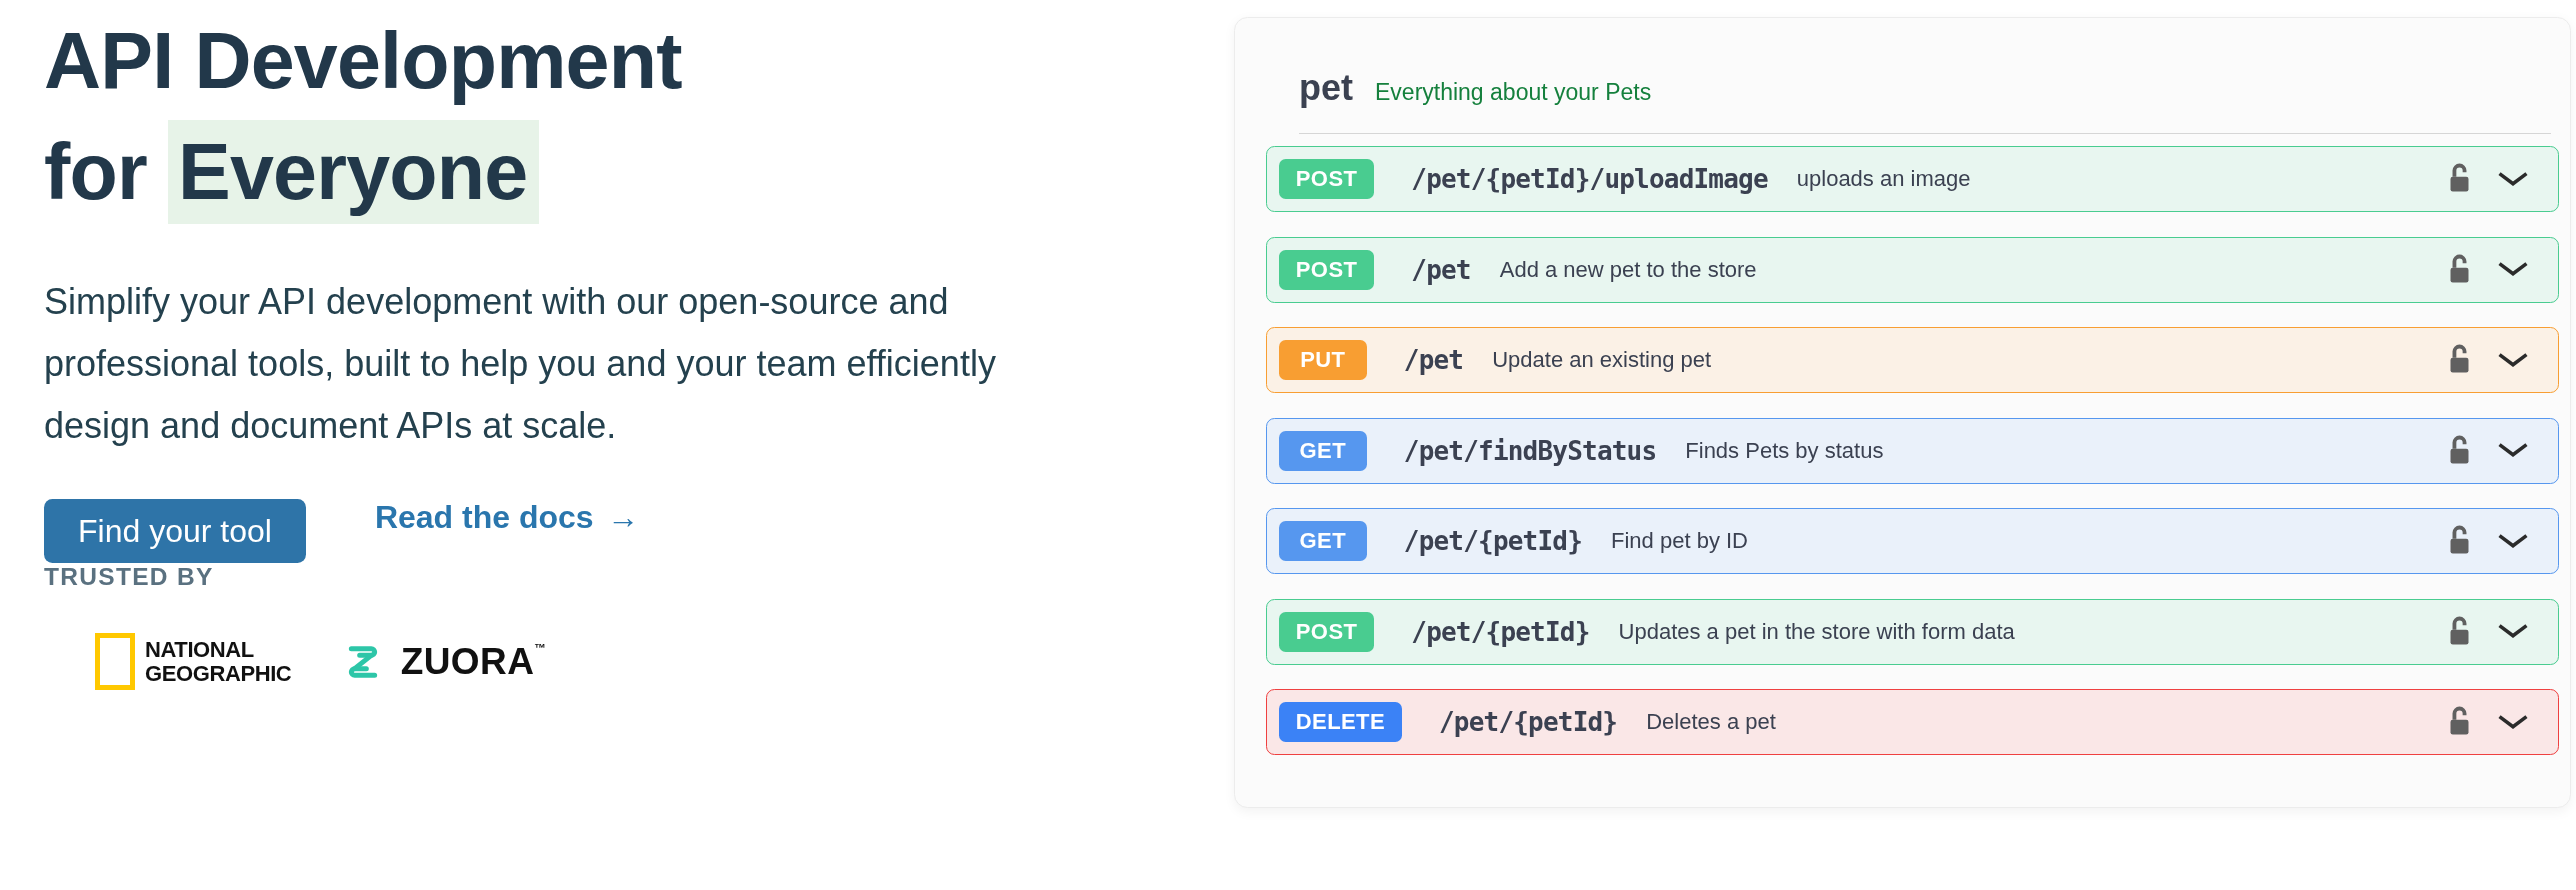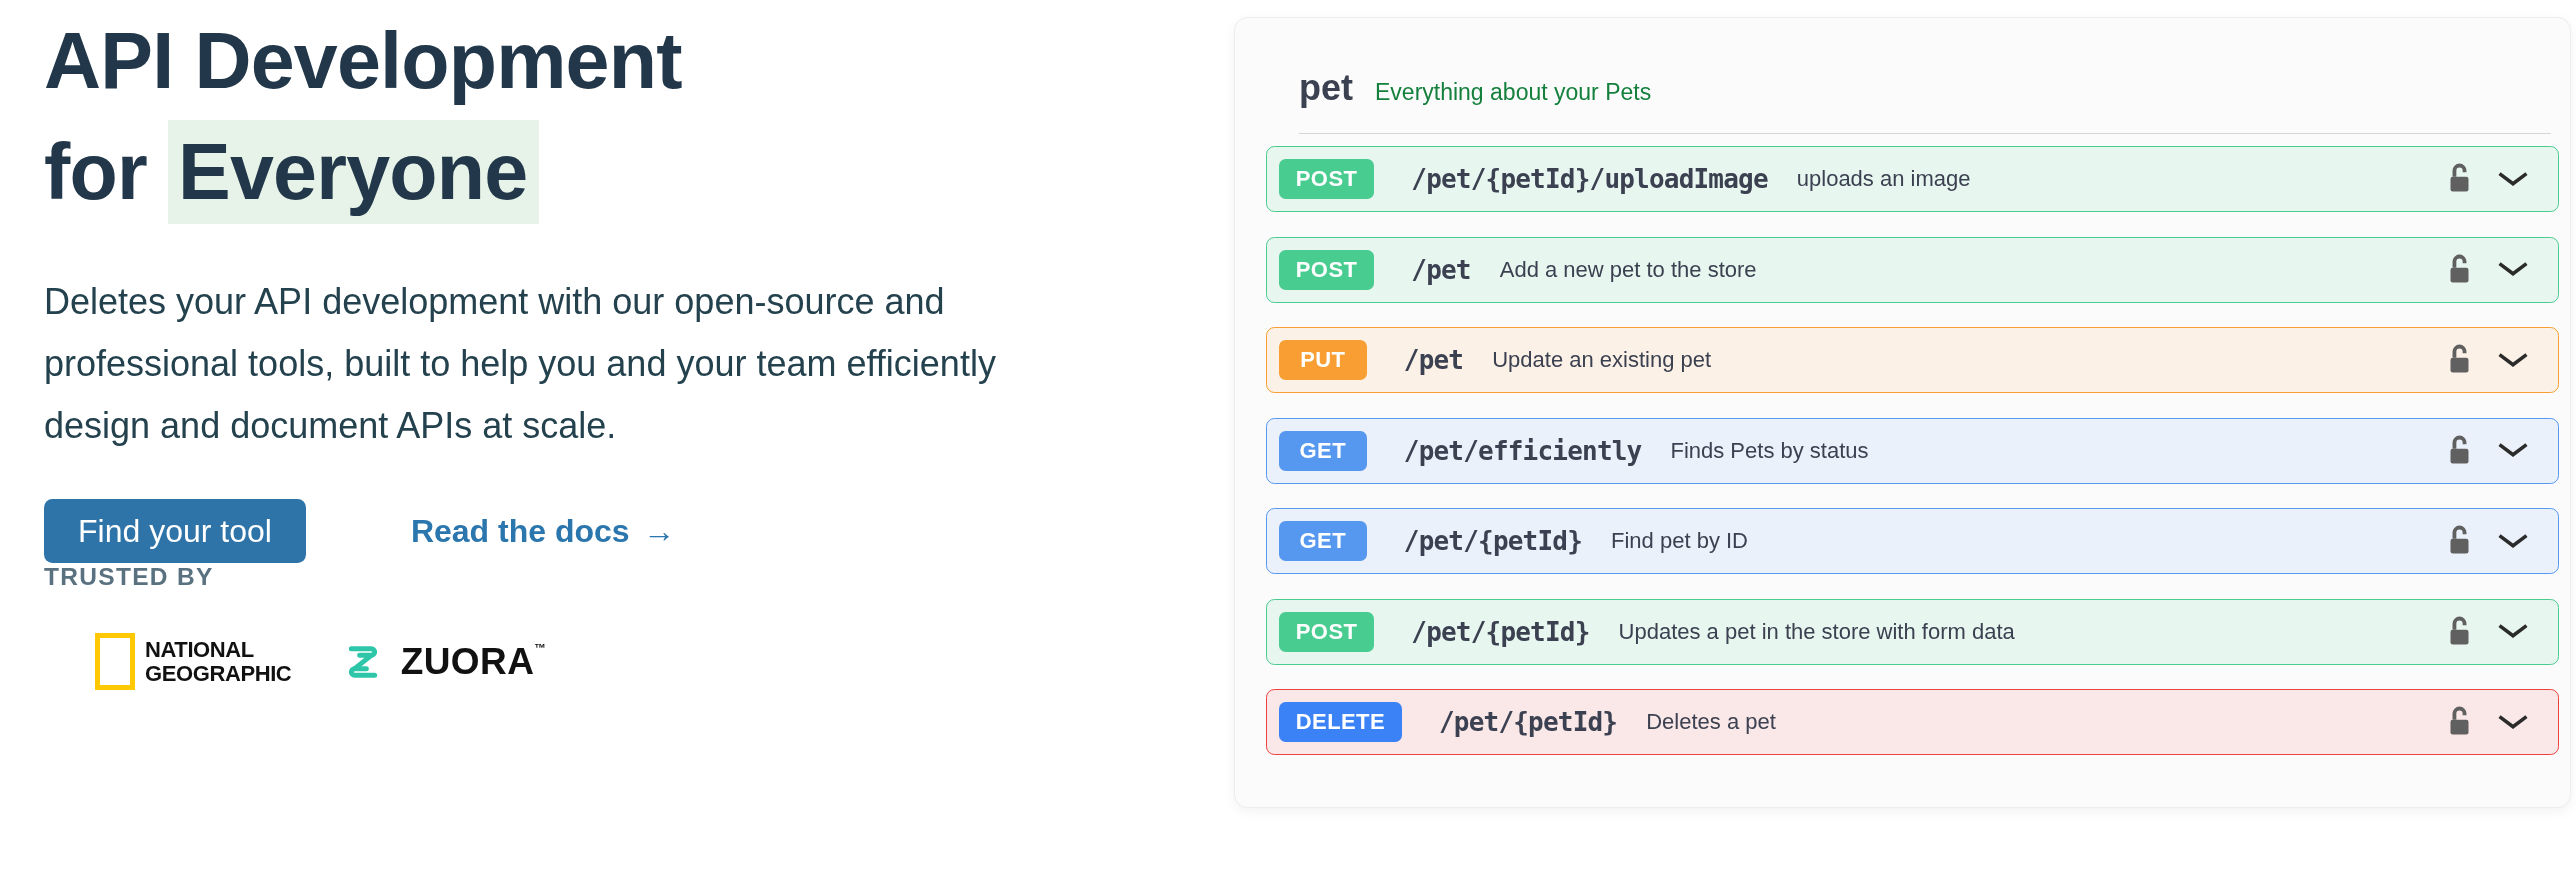--- a/index.html
+++ b/index.html
@@ -14,21 +14,21 @@
     color: #22384a; letter-spacing: -0.8px;
   }
   .hl {
     background: #e7f3e8;
     padding: 6.7px 11.8px 8.4px 10px;
   }
   .hero-desc {
     margin-top: 44px; width: 953px;
     font-size: 36px; line-height: 62px; color: #24414e; font-weight: 400;
   }
-  .cta-row { margin-top: 42px; display: flex; align-items: center; gap: 36px; }
+  .cta-row { margin-top: 42px; display: flex; align-items: flex-start; }
   .btn-primary {
     display: inline-flex; align-items: center; justify-content: center;
     min-width: 241px; height: 64px; padding: 0 34px;
     background: #2e74a8; color: #ffffff; border: none; border-radius: 8.4px;
     font-size: 32px; font-weight: 400; font-family: "Liberation Sans", sans-serif;
     cursor: pointer;
   }
   .link-docs {
     margin-left: 69px; font-size: 32px; font-weight: 700; color: #2a76ad;
     text-decoration: none; display: inline-flex; align-items: center; gap: 13.5px;
@@ -95,21 +95,21 @@
   .chev-svg { margin-right: 29px; }
 </style>
 </head>
 <body>
 
 <div class="hero">
   <h1 class="hero-title"><span>API Development</span><br>
     <span>for </span><span class="hl">Everyone</span>
   </h1>
 
-  <p class="hero-desc">Deletes your API development with our open-source and professional tools, built to help you and your team efficiently design and document APIs at scale.</p>
+  <p class="hero-desc">Simplify your API development with our open-source and professional tools, built to help you and your team efficiently design and document APIs at scale.</p>
 
   <div class="cta-row">
     <button class="btn-primary">Find your tool</button>
     <a class="link-docs">
         <span>Read the docs</span>
         <span>→</span>
       </a>
   </div>
 
   <div class="trusted-label">TRUSTED BY</div>
@@ -180,21 +180,21 @@
         <rect x="4" y="13" width="16" height="13" rx="2" fill="#606060"></rect>
       </svg>
       <svg class="chev-svg" width="32" height="17" viewBox="0 0 38 20">
         <polyline points="3,3 19,15 35,3" fill="none" stroke="#2b2b2b" stroke-width="4.2"></polyline>
       </svg>
     </span>
   </div>
 
   <div class="row" style="border-color: rgb(86, 151, 239); background: rgba(84, 154, 245, 0.1);">
     <span class="badge" style="background: rgb(86, 151, 239);">GET</span>
-    <span class="path">/pet/efficiently</span>
+    <span class="path">/pet/findByStatus</span>
     <span class="summary">Finds Pets by status</span>
     <span class="row-icons">
       <svg class="lock-svg" width="27" height="34" viewBox="0 0 24 30">
         <path d="M7.5 13 V7.5 a4.5 4.5 0 0 1 9 0 V9" fill="none" stroke="#606060" stroke-width="3.4"></path>
         <rect x="4" y="13" width="16" height="13" rx="2" fill="#606060"></rect>
       </svg>
       <svg class="chev-svg" width="32" height="17" viewBox="0 0 38 20">
         <polyline points="3,3 19,15 35,3" fill="none" stroke="#2b2b2b" stroke-width="4.2"></polyline>
       </svg>
     </span>

